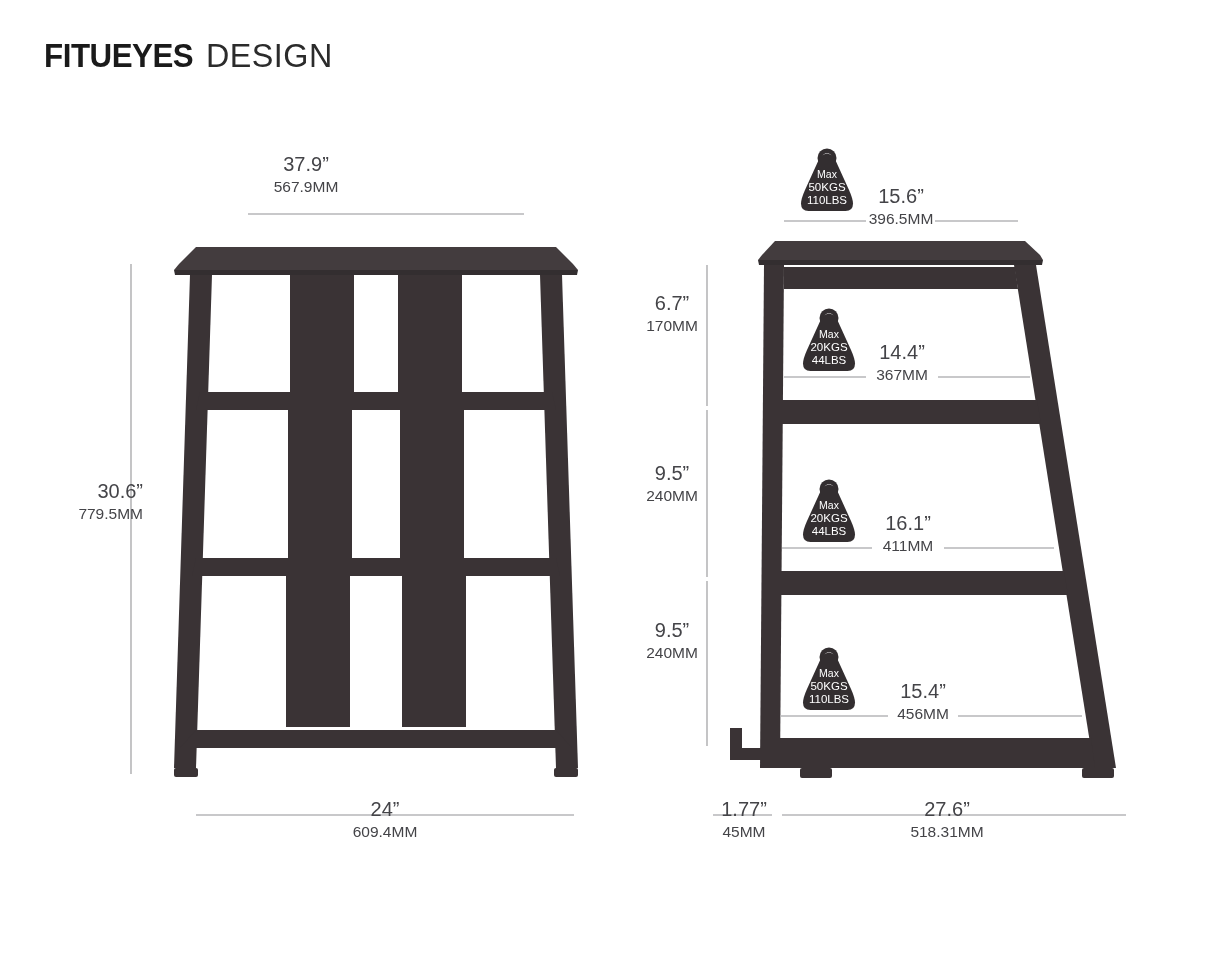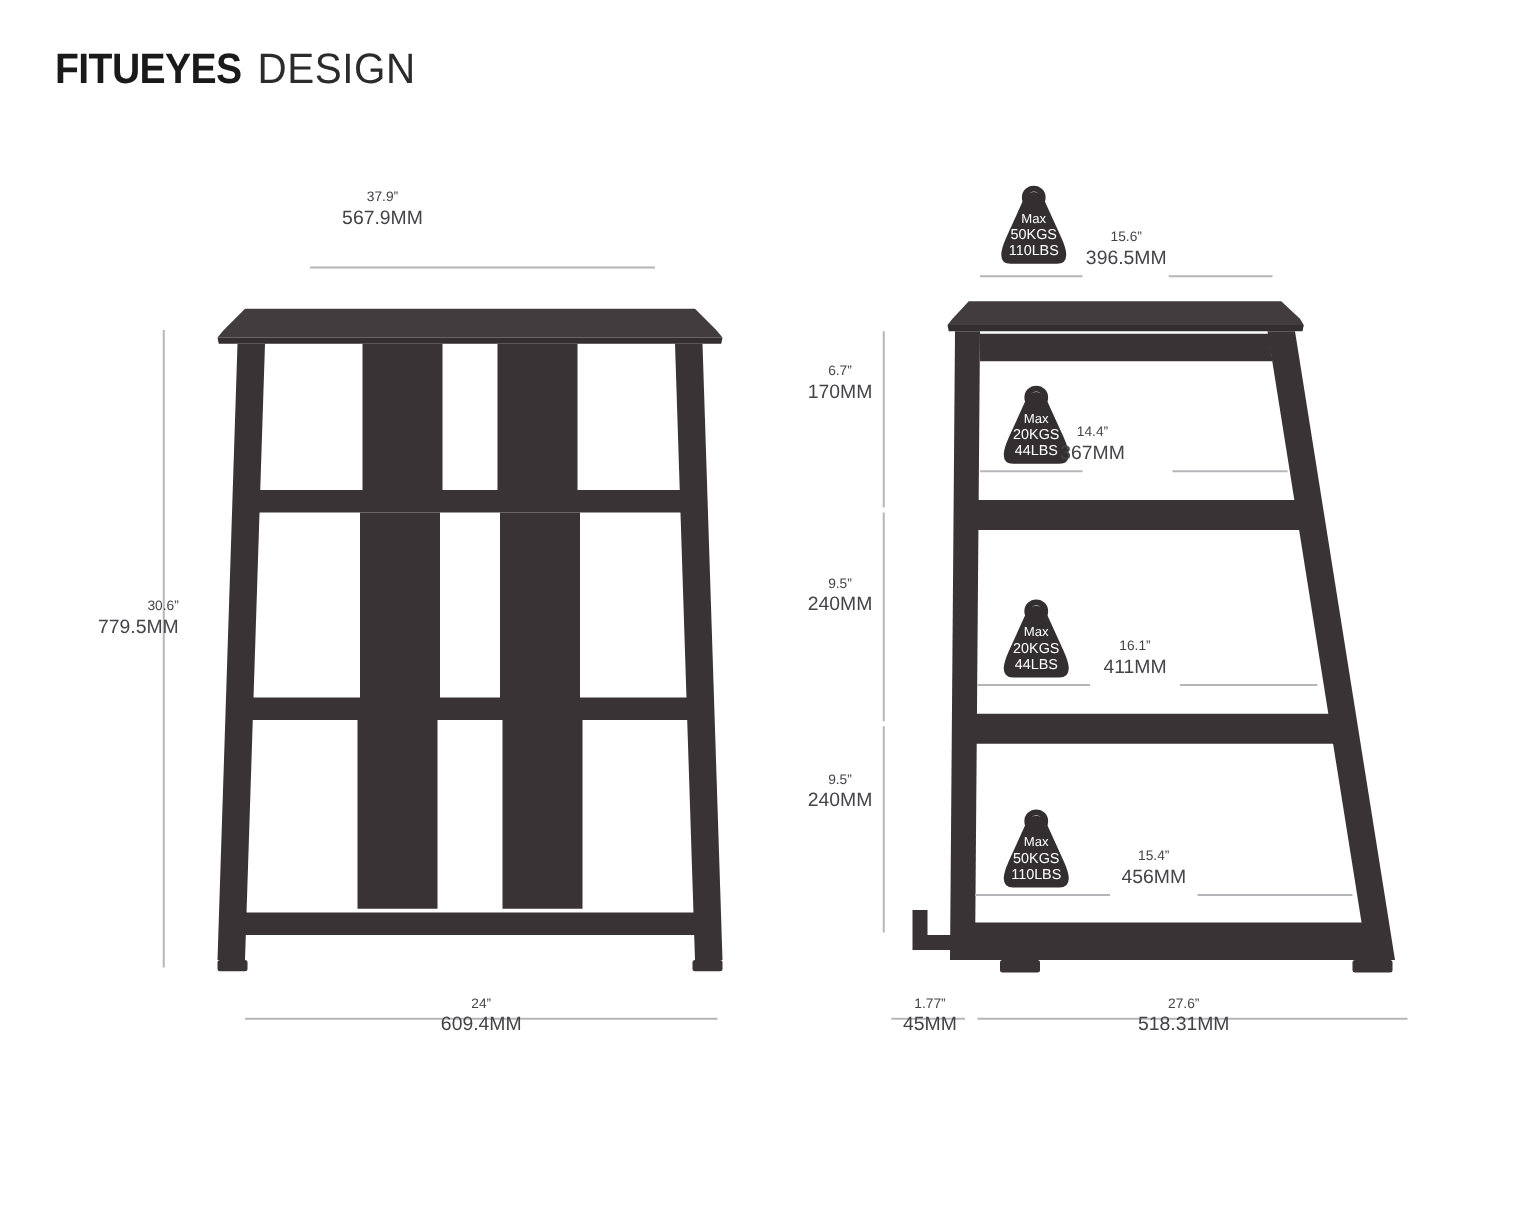--- a/index.html
+++ b/index.html
@@ -60,21 +60,21 @@
 
   
   .dim {
     position: absolute;
     text-align: center;
     line-height: 1.30;
     color: #444448;
     white-space: nowrap;
   }
   .dim .inch {
-    font-size: 11px;
+    font-size: 20px;
   }
   .dim .mm {
     font-size: 15.5px;
   }
   .dim-left-height {
     text-align: right;
   }
 </style>
 </head>
 <body>
@@ -230,21 +230,21 @@
 <div class="dim" style="left:385px; top:796px; width:180px; margin-left:-90px;">
   <div class="inch">24”</div>
   <div class="mm">609.4MM</div>
 </div>
 
 <div class="dim" style="left:901px; top:183px; width:150px; margin-left:-75px;">
   <div class="inch">15.6”</div>
   <div class="mm">396.5MM</div>
 </div>
 
-<div class="dim" style="left:874px; top:339px; width:150px; margin-left:-75px;">
+<div class="dim" style="left:902px; top:339px; width:150px; margin-left:-75px;">
   <div class="inch">14.4”</div>
   <div class="mm">367MM</div>
 </div>
 
 <div class="dim" style="left:908px; top:510px; width:150px; margin-left:-75px;text-align:center;">
   <div class="inch">16.1”</div>
   <div class="mm">411MM</div>
 </div>
 
 <div class="dim" style="left:923px; top:678px; width:150px; margin-left:-75px;">

